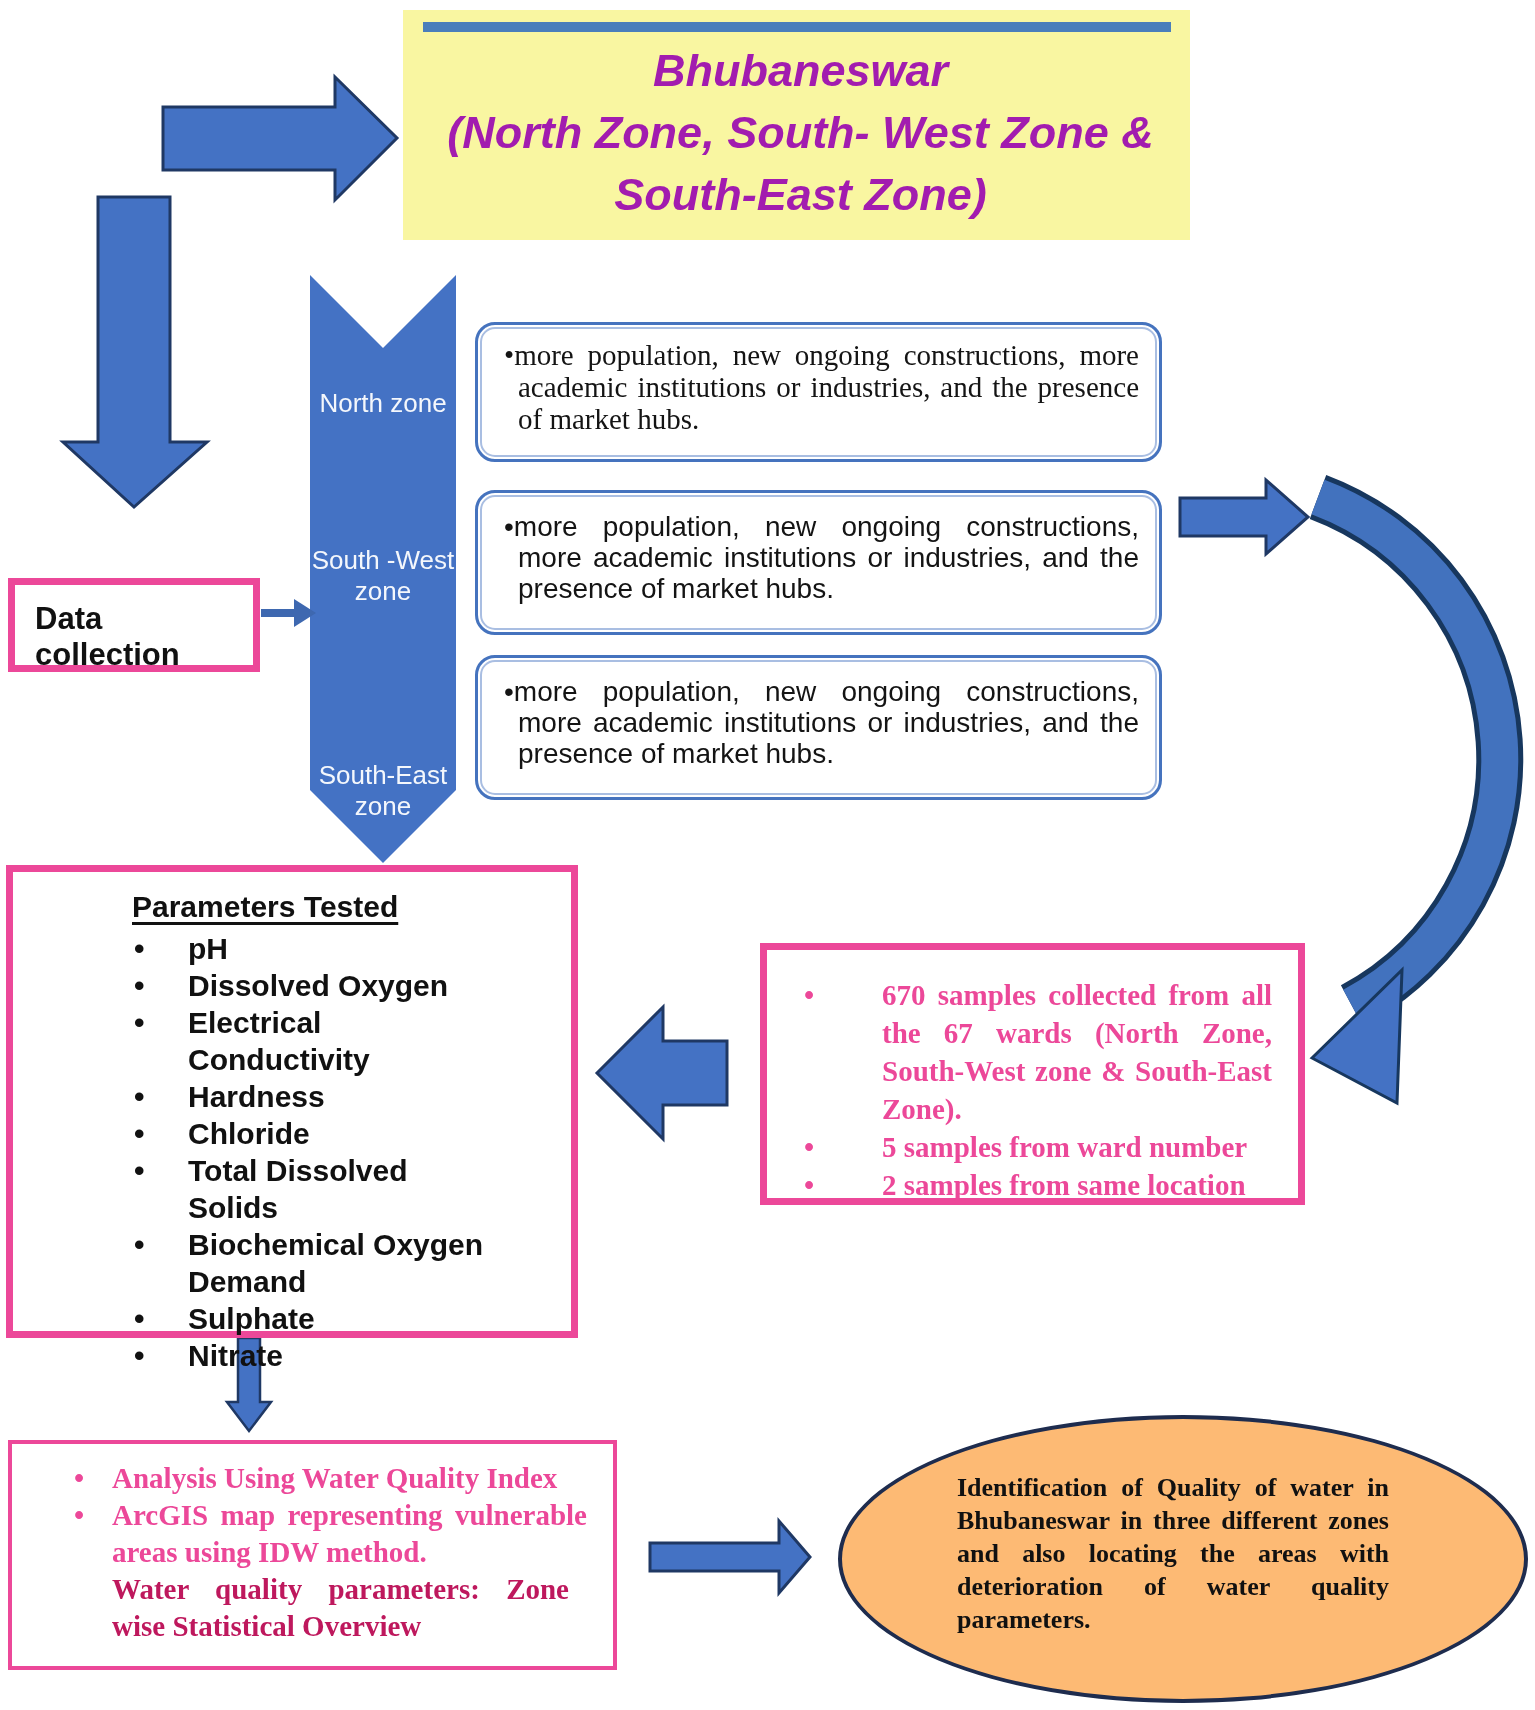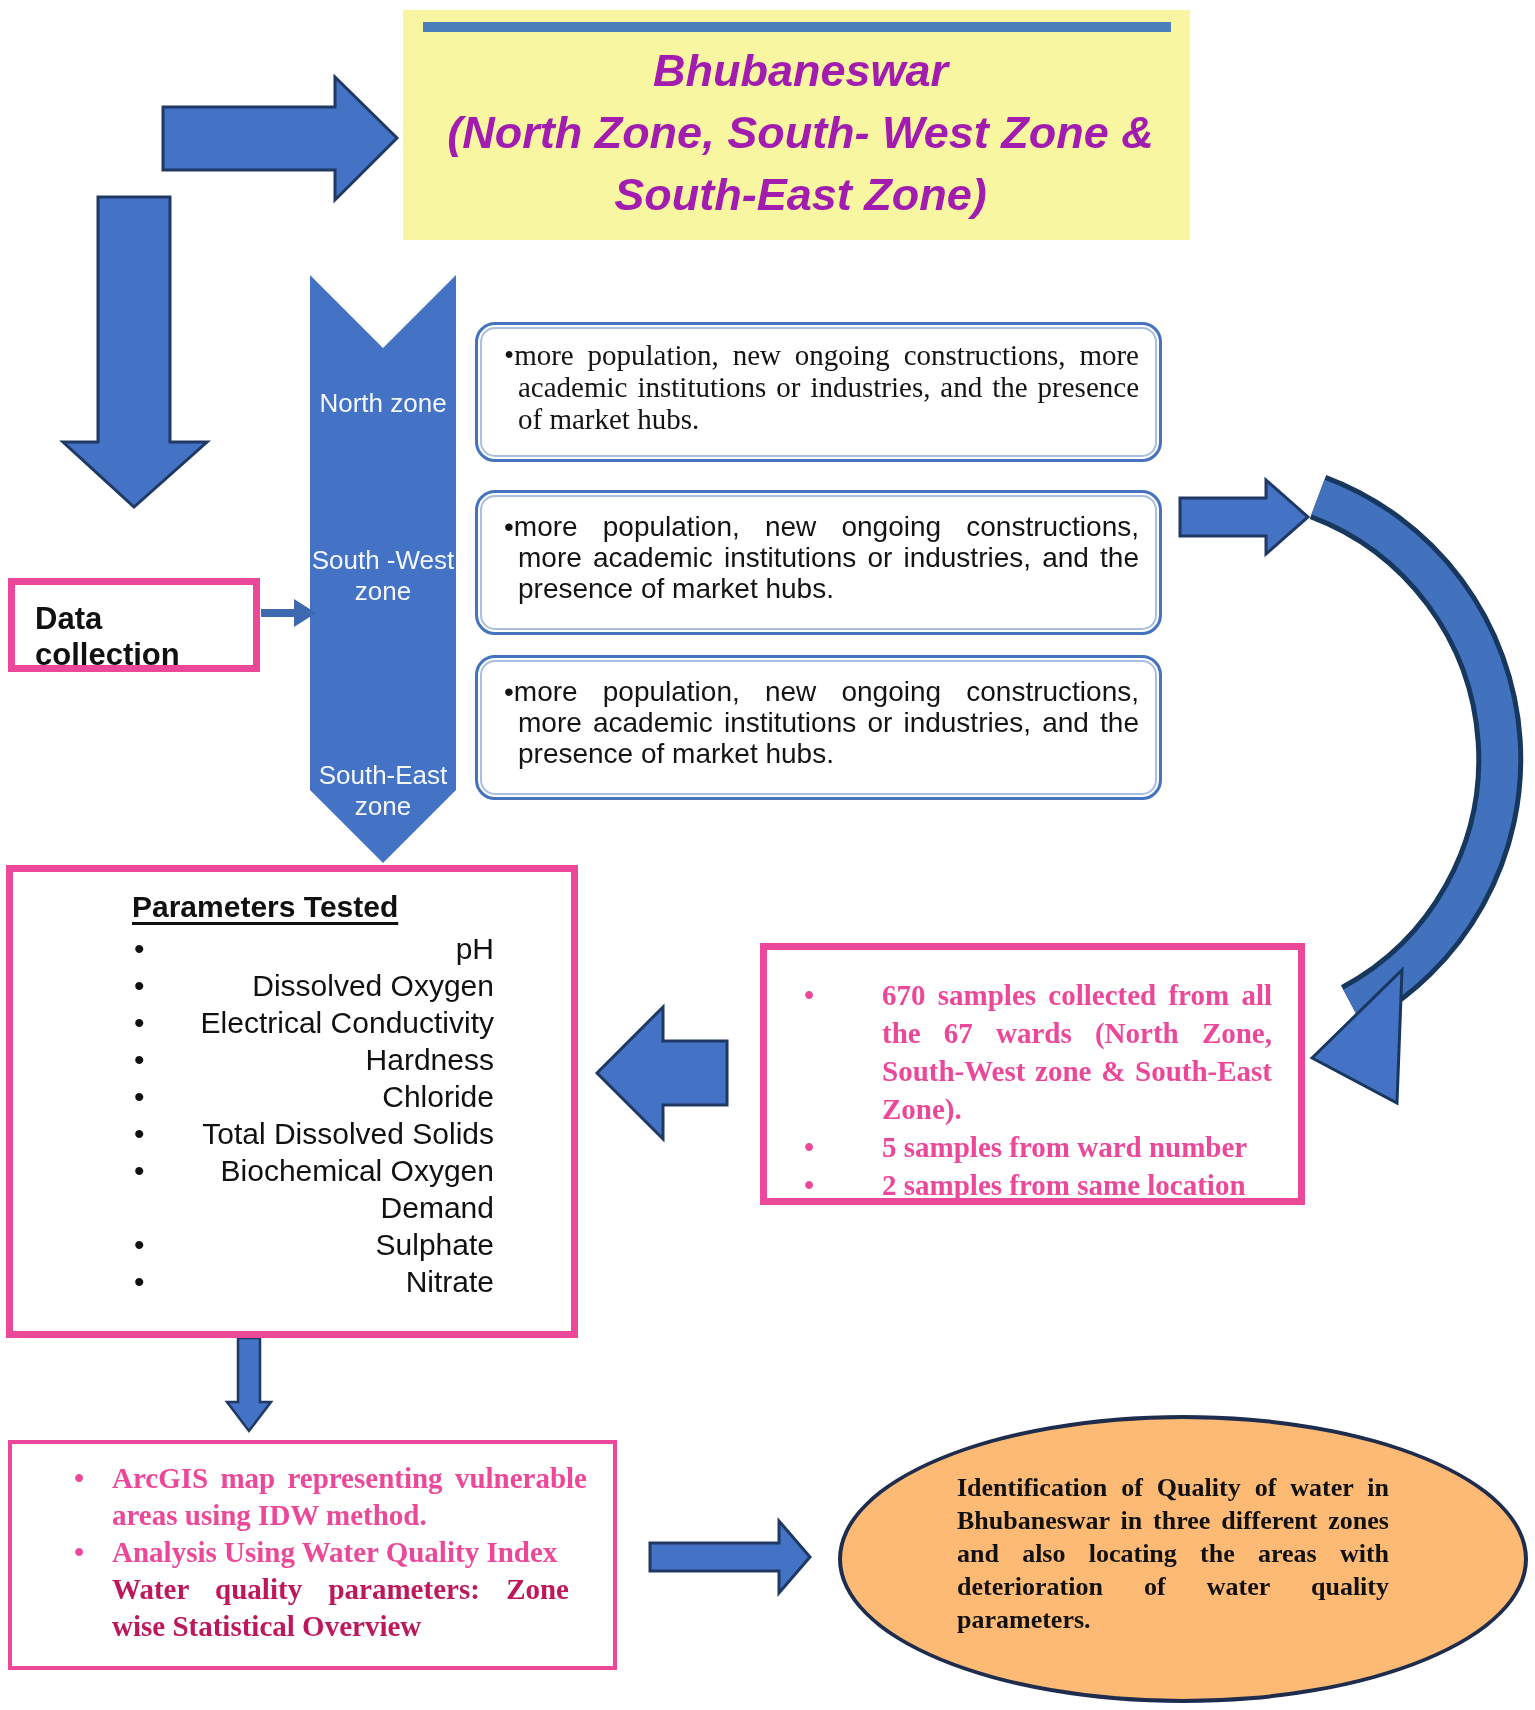--- a/index.html
+++ b/index.html
@@ -28,22 +28,22 @@
   .rbox-text .blt{font-family:inherit;}
 
   
   .kbox{background:#fff;border:7px solid #ec4899;z-index:2;}
 
   .dc-label{margin:16px 0 0 20px;font-weight:bold;font-size:31px;color:#111;word-spacing:18px;}
 
   .params-head{margin:18px 0 0 119px;font-weight:bold;font-size:30px;color:#111;
                text-decoration:underline;text-underline-offset:5px;}
   .params-list{margin:6px 0 0 119px;padding:0;list-style:none;width:362px;}
-  .params-list li{position:relative;padding-left:56px;font-weight:normal;font-size:30px;
-                  line-height:37px;color:#111;text-align:right;}
+  .params-list li{position:relative;padding-left:56px;font-weight:bold;font-size:30px;
+                  line-height:37px;color:#111;}
   .params-list li::before{content:"•";position:absolute;left:2px;top:0;}
 
   .serif-list{margin:0;padding:0;list-style:none;font-family:"Liberation Serif",serif;
               font-weight:bold;color:#ec4899;text-align:justify;}
   .serif-list li{position:relative;}
   .serif-list li::before{content:"•";position:absolute;}
 
   .samples-content{margin:26px 26px 0 115px;}
   .samples-content li{font-size:29px;line-height:38px;}
   .samples-content li::before{left:-78px;top:0;}
@@ -141,22 +141,22 @@
   <div class="abs kbox" style="left:760px;top:943px;width:545px;height:262px;">
     <ul class="serif-list samples-content">
       <li>670 samples collected from all the 67 wards (North Zone, South-West zone &amp; South-East Zone).</li>
       <li>5 samples from ward number</li>
       <li>2 samples from same location</li>
     </ul>
   </div>
 
   <div class="abs kbox" style="left:8px;top:1440px;width:609px;height:230px;border-width:4px;">
     <ul class="serif-list analysis-content">
+      <li>Analysis Using Water Quality Index</li>
       <li>ArcGIS map representing vulnerable areas using IDW method.</li>
-      <li>Analysis Using Water Quality Index</li>
     </ul>
     <div class="analysis-cont">Water quality parameters: Zone wise Statistical Overview</div>
   </div>
 
   <div class="abs ellipse">
     <div class="ellipse-text">Identification of Quality of water in Bhubaneswar in three different zones and also locating the areas with deterioration of water quality parameters.</div>
   </div>
 
 </div>
 

